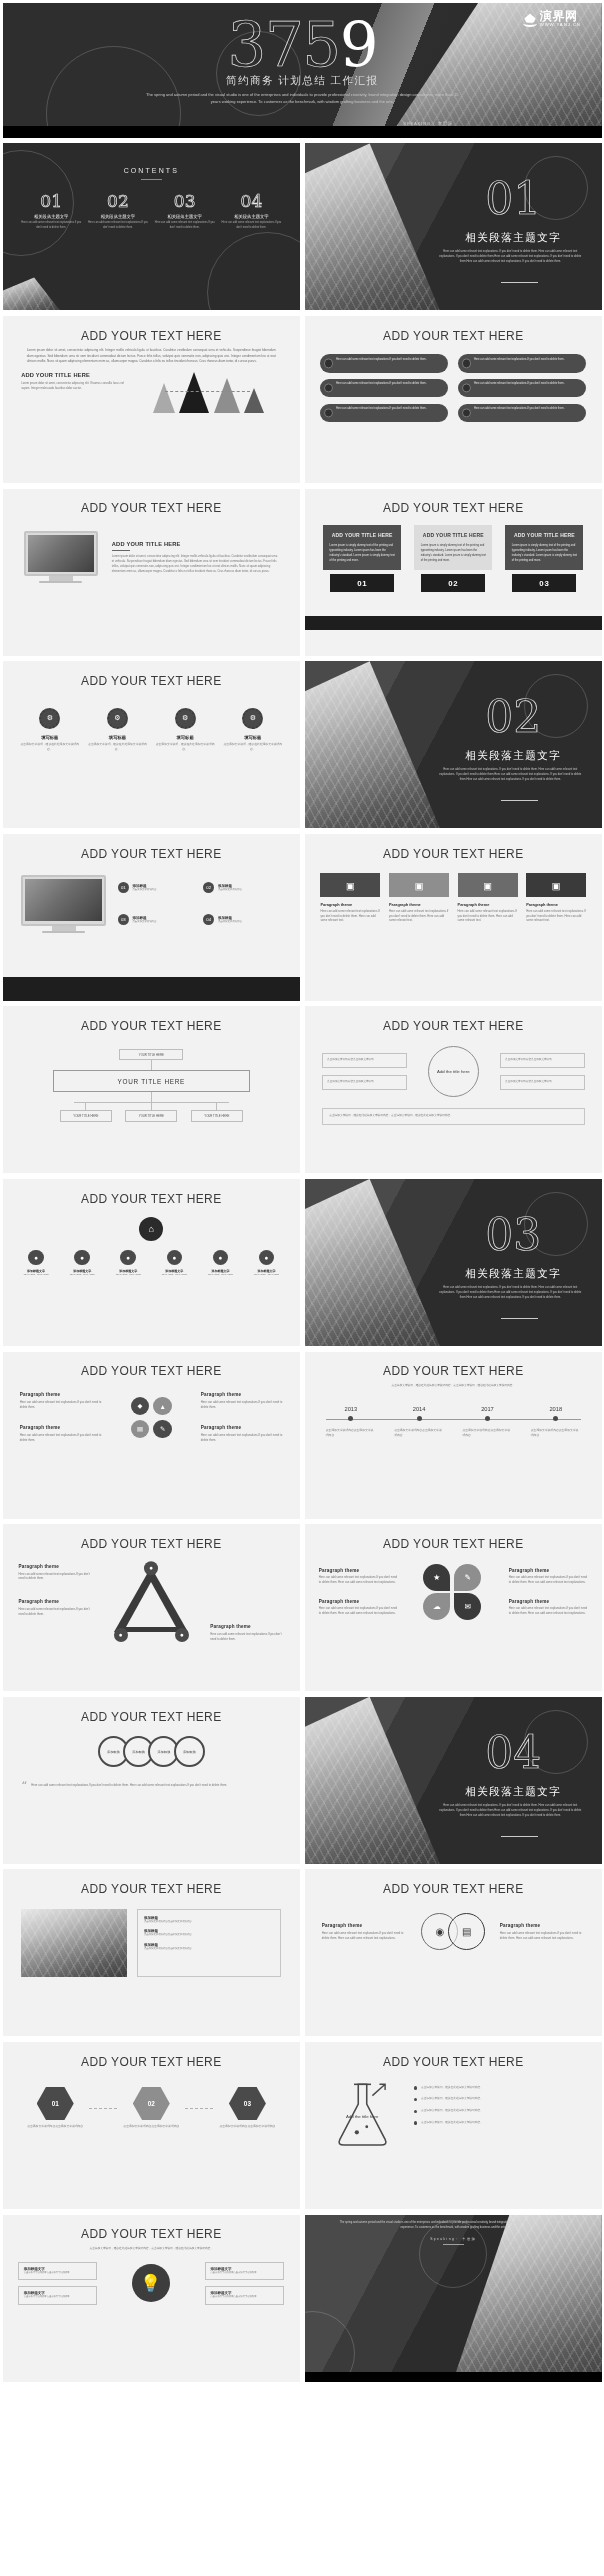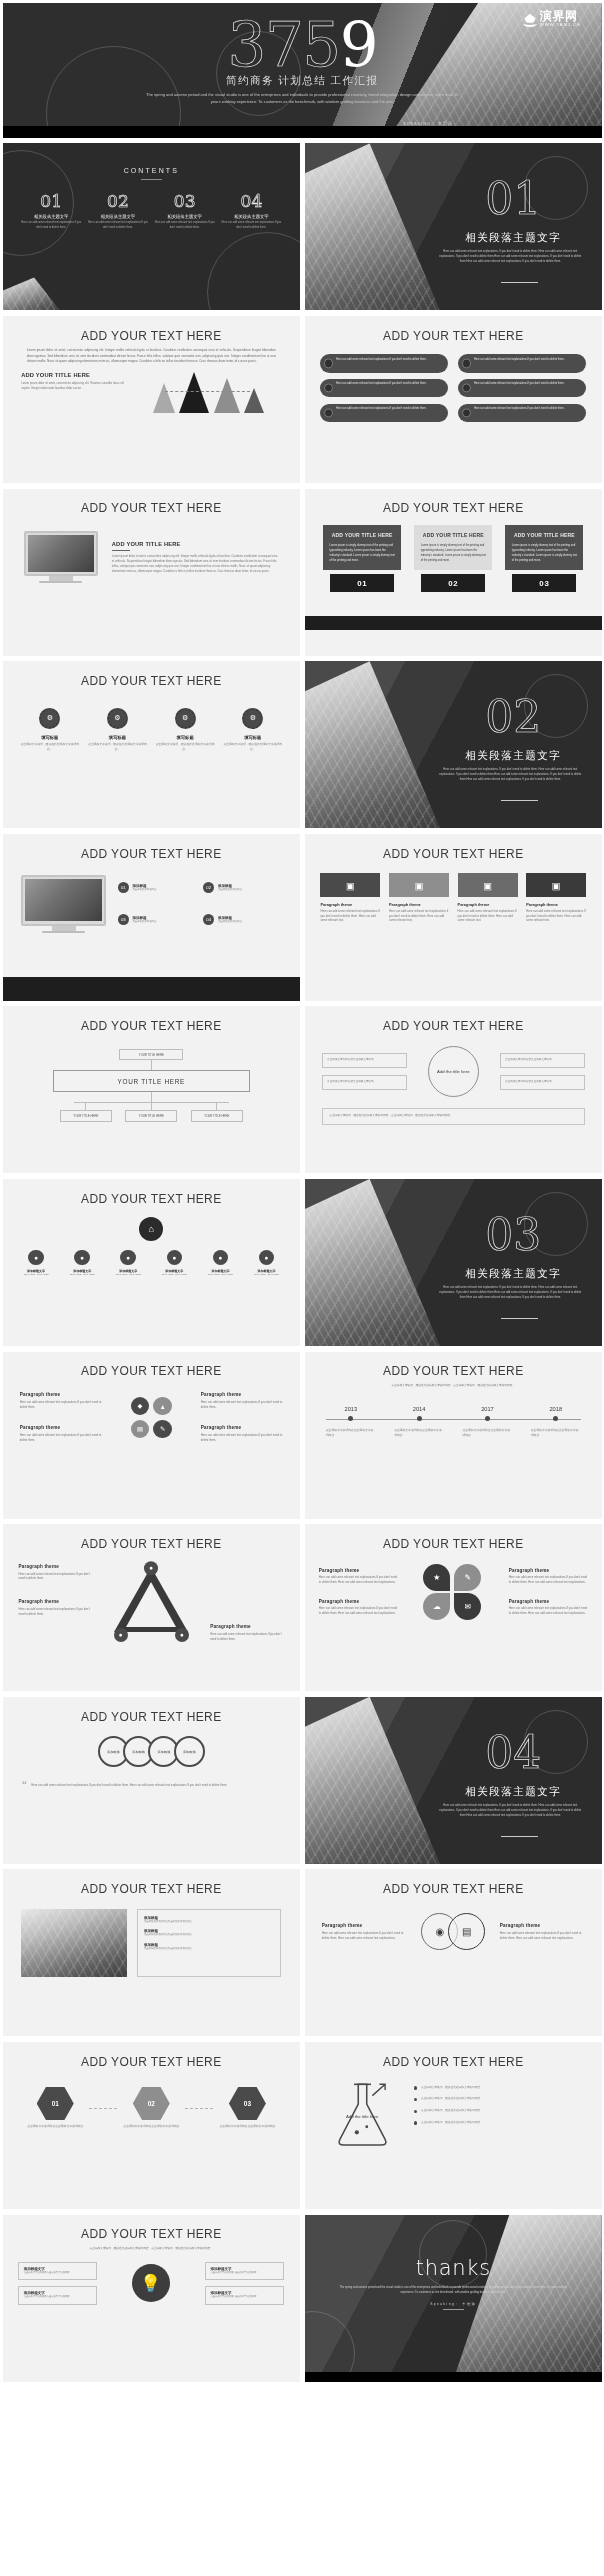--- a/index.html
+++ b/index.html
@@ -854,21 +854,20 @@
         </div>
       </div>
     </div>
 
     <div class="cell">
       <div class="slide dark">
         <div class="diag-band"></div>
         <div class="photo" style="right:0;top:0;width:149px;height:167px;clip-path:polygon(38% 0,100% 0,100% 100%,0 100%);"></div>
         <div class="circle-outline" style="width:68px;height:68px;left:114px;top:5.7px;"></div>
         <div class="circle-outline" style="width:85px;height:85px;left:-35px;bottom:-14px;"></div>
-        <div class="thanks-word" style="position:relative;z-index:5;text-align:center;padding-top:41px;">thanks</div>
         <div style="position:relative;z-index:5;color:#d2d2d2;font-size:2.7px;line-height:1.9;text-align:center;padding:5.7px 28px 0;">The spring and autumn period and the visual studio is one of the enterprises and individuals to provide professional creativity, brand integration design consultants, more than 15 years working experience. To customers as the benchmark, with wisdom grafting business and the arts.</div>
         <div style="position:relative;z-index:5;color:#d2d2d2;font-size:3.3px;letter-spacing:1.4px;text-align:center;padding-top:6.4px;">Speaking： 李思源</div>
         <div class="hairline" style="width:21px;margin:3.5px auto 0;position:relative;z-index:5;opacity:.7;"></div>
         <div style="position:absolute;left:0;right:0;bottom:0;height:10px;background:#000;z-index:6;"></div>
       </div>
     </div>
 
   </div>
 </div>
 

